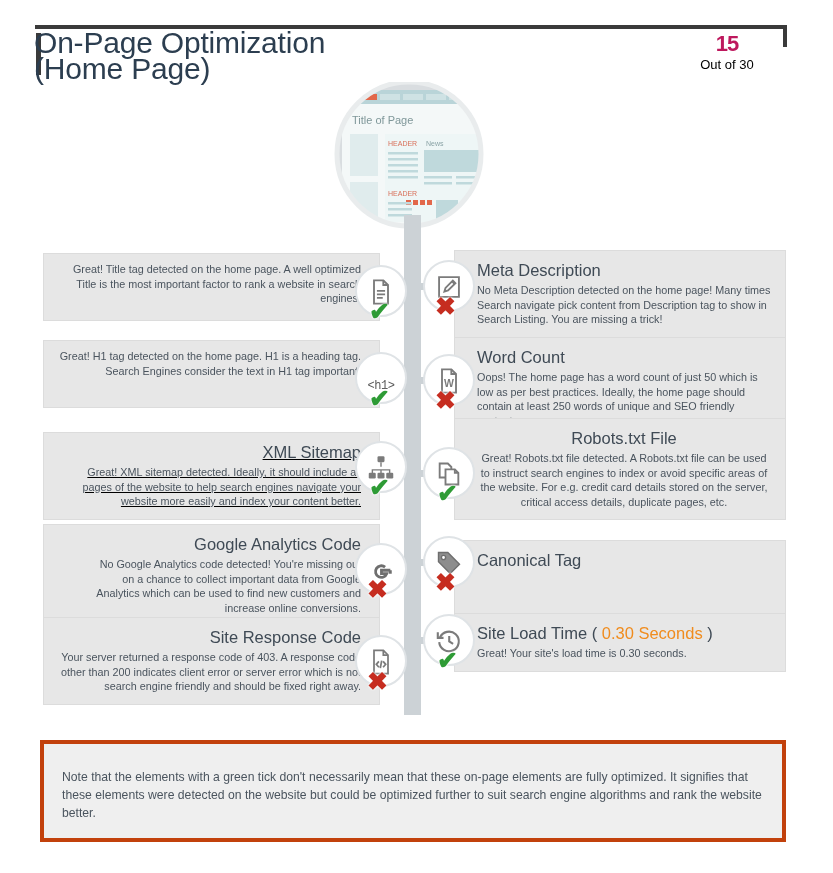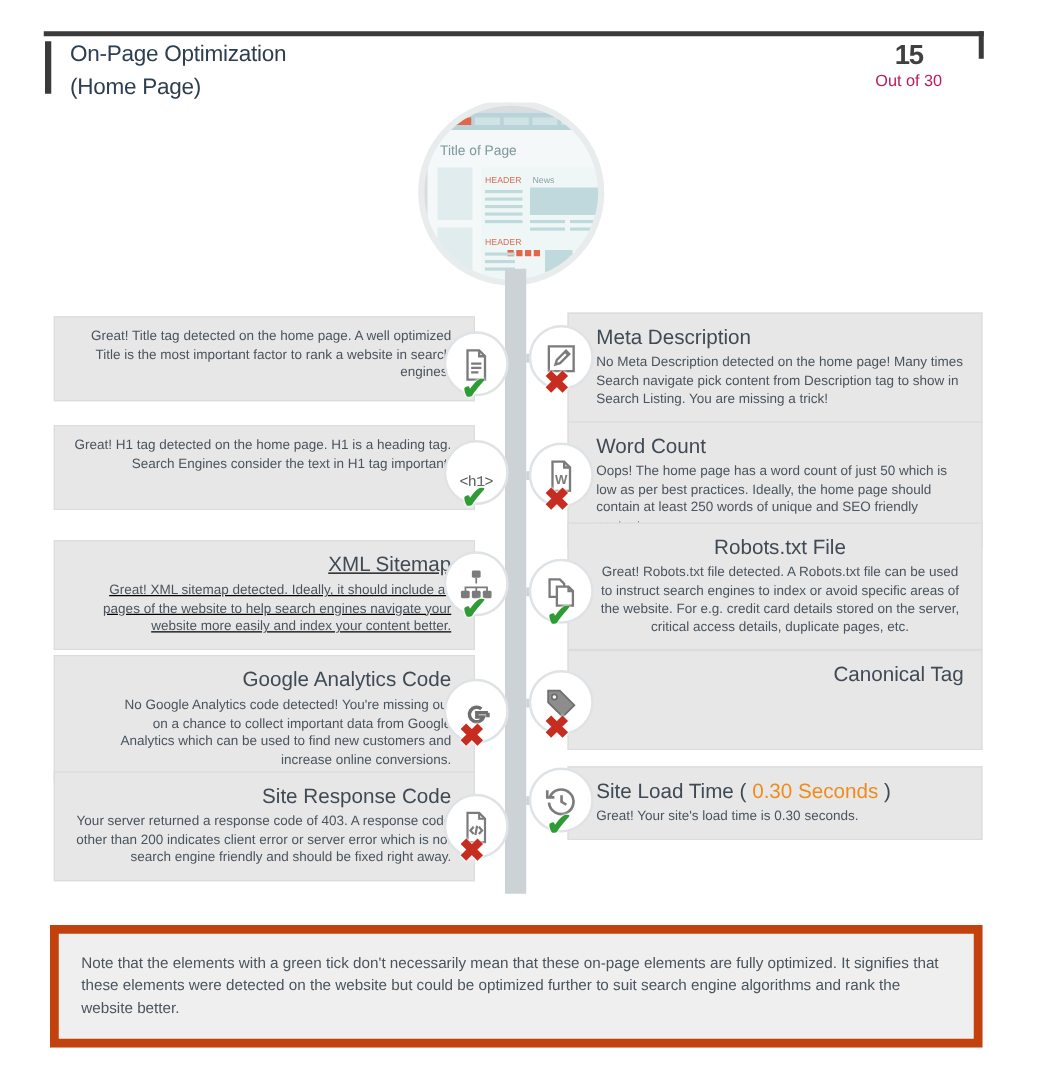--- a/index.html
+++ b/index.html
@@ -34,43 +34,43 @@
     background: #3a3a3a;
   }
   .title-bar {
     position: absolute;
     left: 36px; top: 33px;
     width: 5px; height: 42px;
     background: #3a3a3a;
   }
   #page-title {
     position: absolute;
-    left: 56px; top: 30px;
-    font-size: 18px;
+    left: 34px; top: 30px;
+    font-size: 30px;
     line-height: 26px;
     color: #2c3e50;
     letter-spacing: -0.2px;
     white-space: pre-line;
   }
   #score-block {
     position: absolute;
     right: 46px; top: 32px;
     text-align: center;
     width: 120px;
   }
   #score-value {
     font-size: 22px;
     font-weight: bold;
-    color: #404040;
+    color: #be185d;
     line-height: 24px;
     letter-spacing: -1px;
   }
   #score-label {
     font-size: 13px;
-    color: #be185d;
+    color: #000000;
     line-height: 18px;
   }
 
   
   #magnifier {
     position: absolute;
     left: 322px; top: 82px;
     width: 175px; height: 160px;
   }
 
@@ -148,22 +148,22 @@
     background: #ccd2d6;
     z-index: 1;
   }
 
   
   #footer-note {
     position: absolute;
     left: 40px; top: 740px;
     width: 746px;
     background: #efefef;
-    border: 7px solid #c2410c;
-    padding: 14px 18px 16px 18px;
+    border: 4px solid #c2410c;
+    padding: 24px 18px 16px 18px;
     font-size: 12.2px;
     line-height: 18px;
     color: #4a545e;
   }
 </style>
 </head>
 <body>
 
 <div id="page">
 
@@ -344,21 +344,21 @@
         <span class="glyph">
           <svg viewBox="0 0 24 24" fill="none" stroke="#7b7b7b" stroke-width="1.6">
             <path d="M4 3h7l3 3v9H4z" fill="#fff"></path>
             <path d="M9 8h8l3 3v10H9z" fill="#fff"></path>
             <path d="M17 8v3h3"></path>
           </svg>
         </span>
         <span class="mark ok">✔</span>
       </div>
       <div class="connector" style="top: 470px; left: 421px; width: 4px;"></div>
-      <div class="card right" style="top: 520px; min-height: 80px; text-align: right;">
+      <div class="card right" style="top: 540px; min-height: 80px;">
         <div class="card-title">Canonical Tag</div>
       </div>
       <div class="badge" style="left: 423px; top: 536px;">
         <span class="glyph">
           <svg viewBox="0 0 24 24" fill="#8d8d8d" stroke="#6e6e6e" stroke-width="1.2">
             <path d="M3 11V3h8l10 10-8 8L3 11z"></path>
             <circle cx="7.3" cy="7.3" r="1.8" fill="#fff"></circle>
           </svg>
         </span>
         <span class="mark bad">✖</span>

